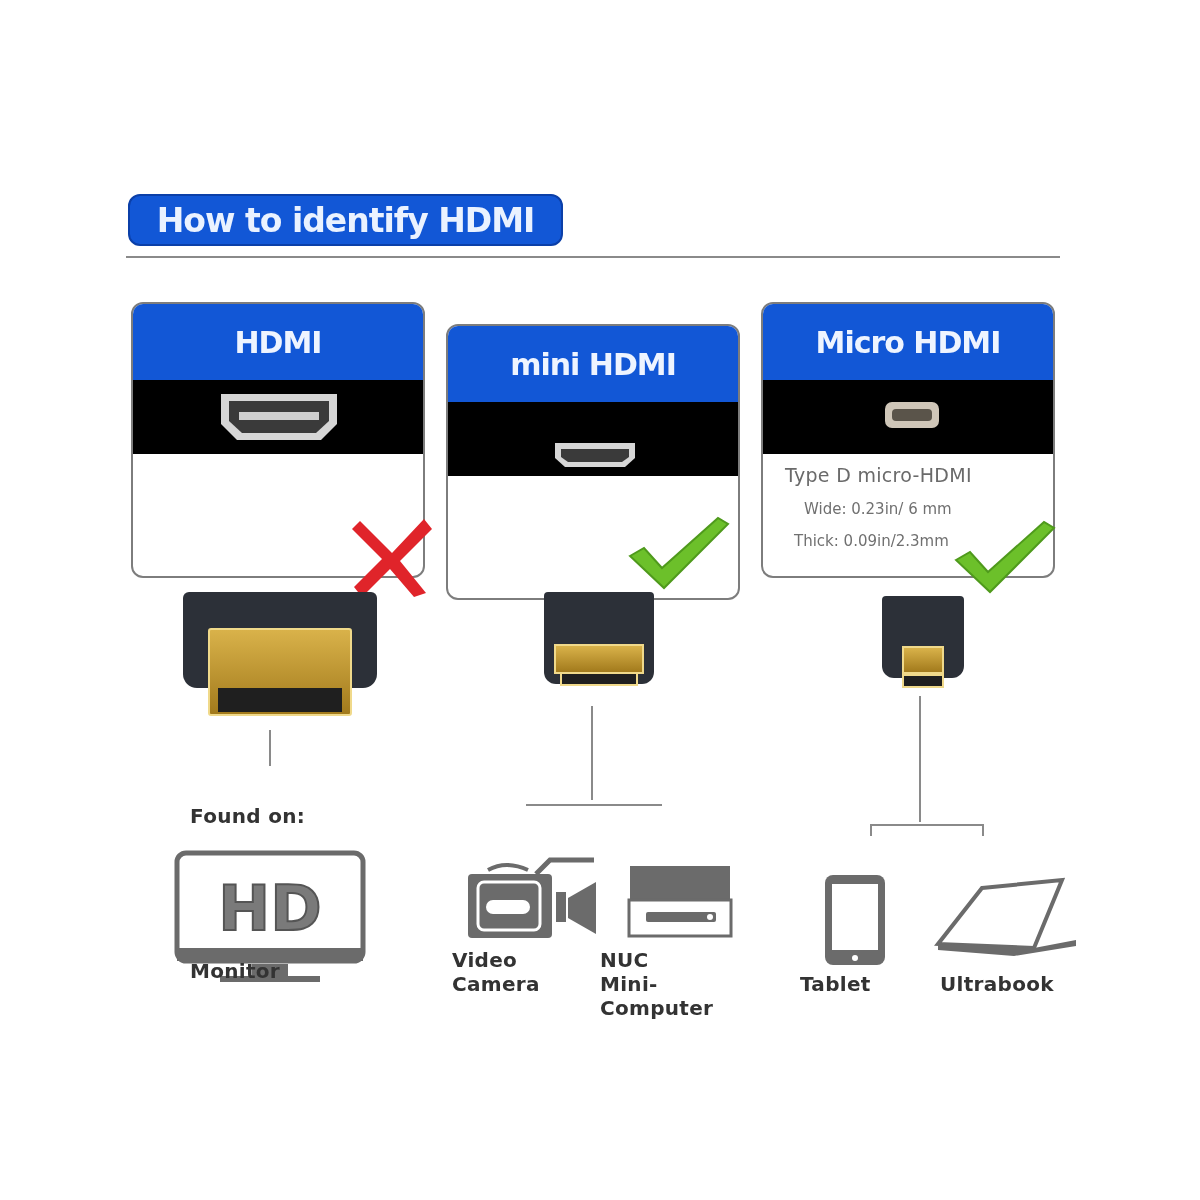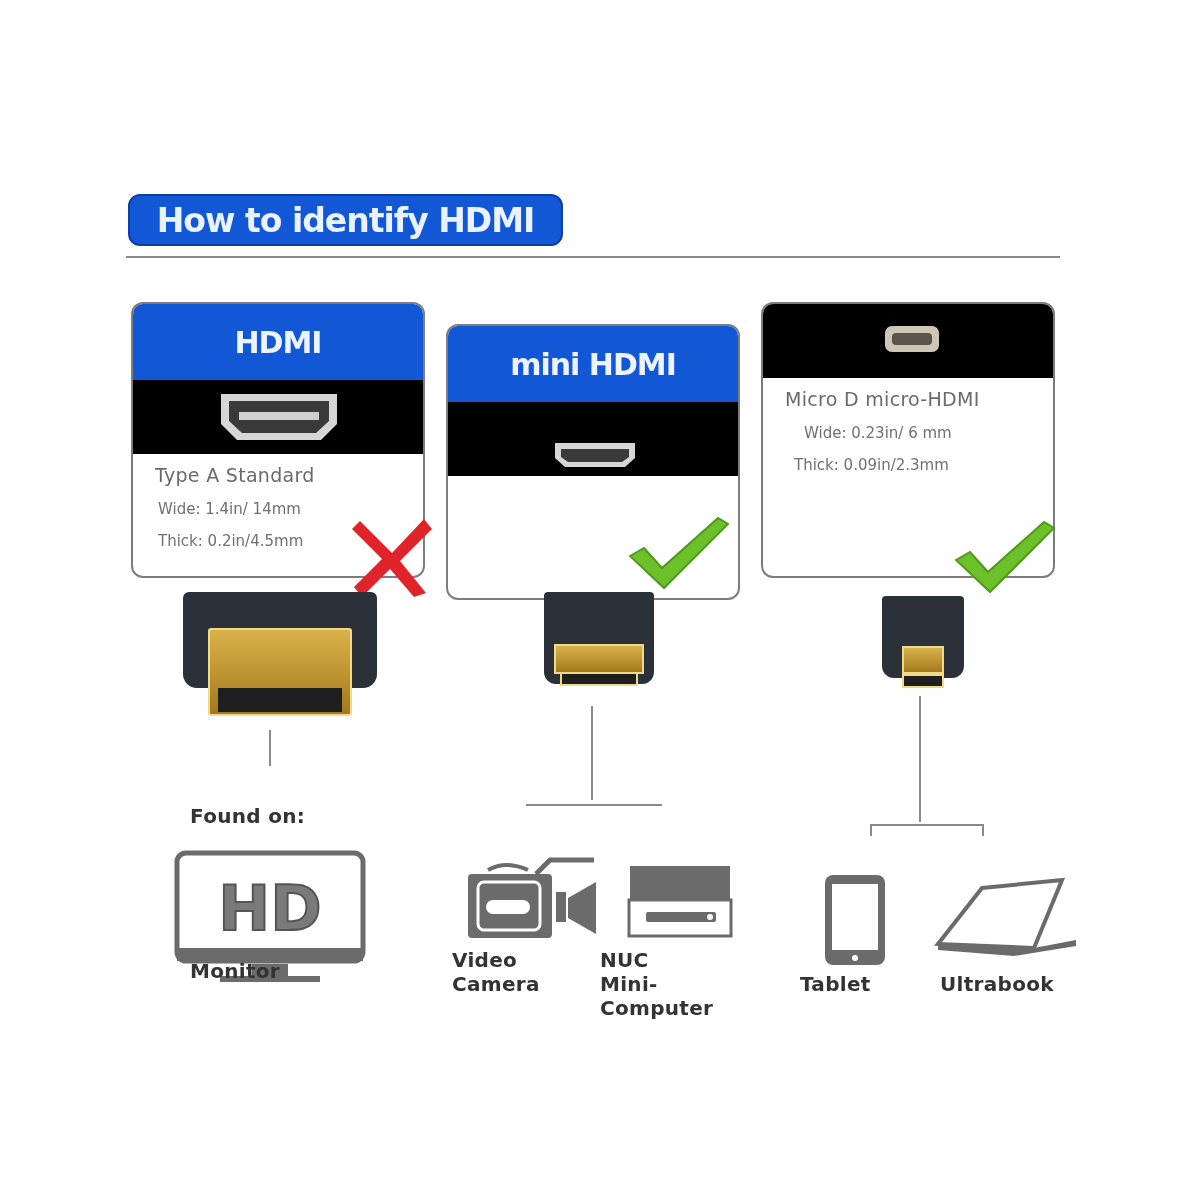--- a/index.html
+++ b/index.html
@@ -45,48 +45,46 @@
   <div class="card-head">
       <span>HDMI</span>
     </div>
   <div class="card-port">
     <svg class="abs" style="left:84px;top:10px" width="124" height="54" viewBox="0 0 124 54">
       <path d="M4 4 H120 V34 L104 50 H20 L4 34 Z" fill="#d6d6d6"></path>
       <path d="M12 11 H112 V31 L99 43 H25 L12 31 Z" fill="#3a3a3a"></path>
       <rect x="22" y="22" width="80" height="8" fill="#cfcfcf"></rect>
     </svg>
   </div>
-  <div class="card-body">
-    <div class="type">Type A Standard</div>
-    <div class="spec">Wide: 1.4in/ 14mm</div>
-    <div class="spec">Thick: 0.2in/4.5mm</div>
-  </div>
 </div>
 
 <div class="abs card" style="left:446px;margin-top:22px;">
   <div class="card-head">
       <span>mini HDMI</span>
     </div>
   <div class="card-port">
     <svg class="abs" style="left:104px;top:38px" width="86" height="30" viewBox="0 0 86 30">
       <path d="M3 3 H83 V18 L73 27 H13 L3 18 Z" fill="#d6d6d6"></path>
       <path d="M9 9 H77 V17 L70 22 H16 L9 17 Z" fill="#3a3a3a"></path>
     </svg>
   </div>
 </div>
 
 <div class="abs card" style="left:761px;">
+  <div class="card-head">
+      <span>Micro HDMI</span>
+    </div>
   <div class="card-port">
     <svg class="abs" style="left:120px;top:20px" width="58" height="30" viewBox="0 0 58 30">
       <rect x="2" y="2" width="54" height="26" rx="7" fill="#cfc6b8"></rect>
       <rect x="9" y="9" width="40" height="12" rx="4" fill="#5a544a"></rect>
     </svg>
   </div>
   <div class="card-body">
-    <div class="type">Micro D micro-HDMI</div>
+    <div class="type">Type D micro-HDMI</div>
     <div class="spec" style="margin-left:19px">Wide: 0.23in/ 6 mm</div>
     <div class="spec" style="margin-left:9px">Thick: 0.09in/2.3mm</div>
   </div>
 </div>
 
 <svg class="abs mark" style="left:350px;top:515px" viewBox="0 0 84 84">
   <path d="M10 6 L42 38 L74 4 L82 14 L50 46 L76 78 L64 82 L40 54 L12 82 L4 72 L32 44 L2 14 Z" fill="#e0242a"></path>
 </svg>
 <svg class="abs mark" style="left:626px;top:512px;width:104px;height:80px" viewBox="0 0 104 80">
   <path d="M4 44 L18 36 L36 56 L92 6 L102 12 L38 76 Z" fill="#6cc02a" stroke="#4f9a1c" stroke-width="2"></path>

